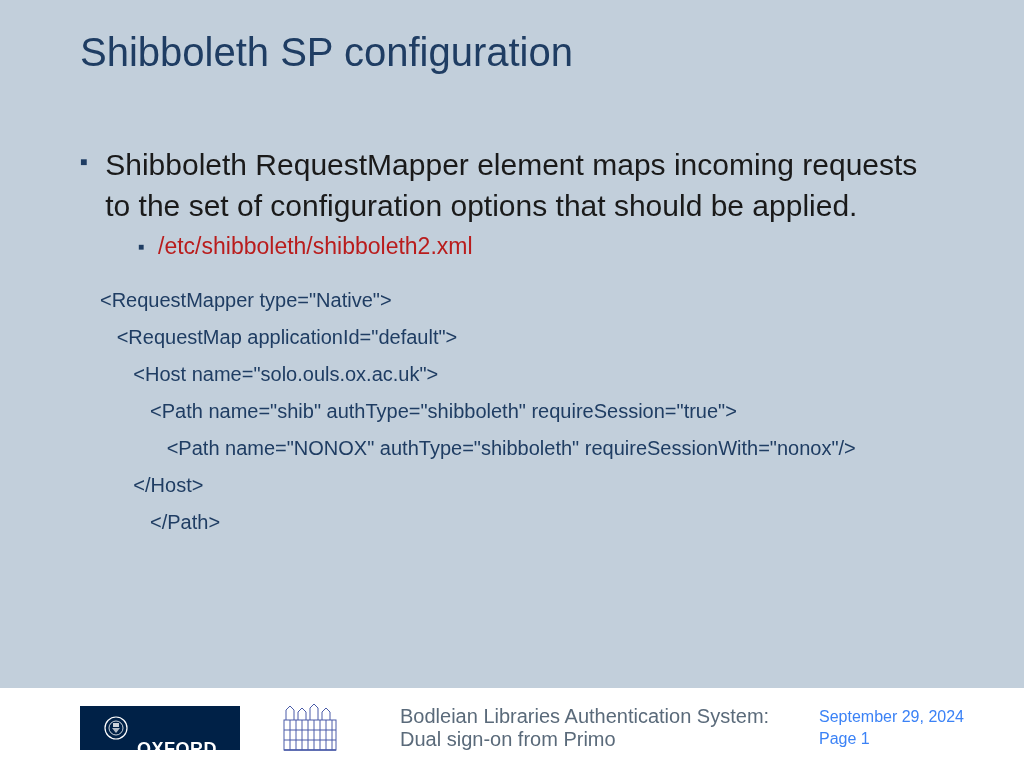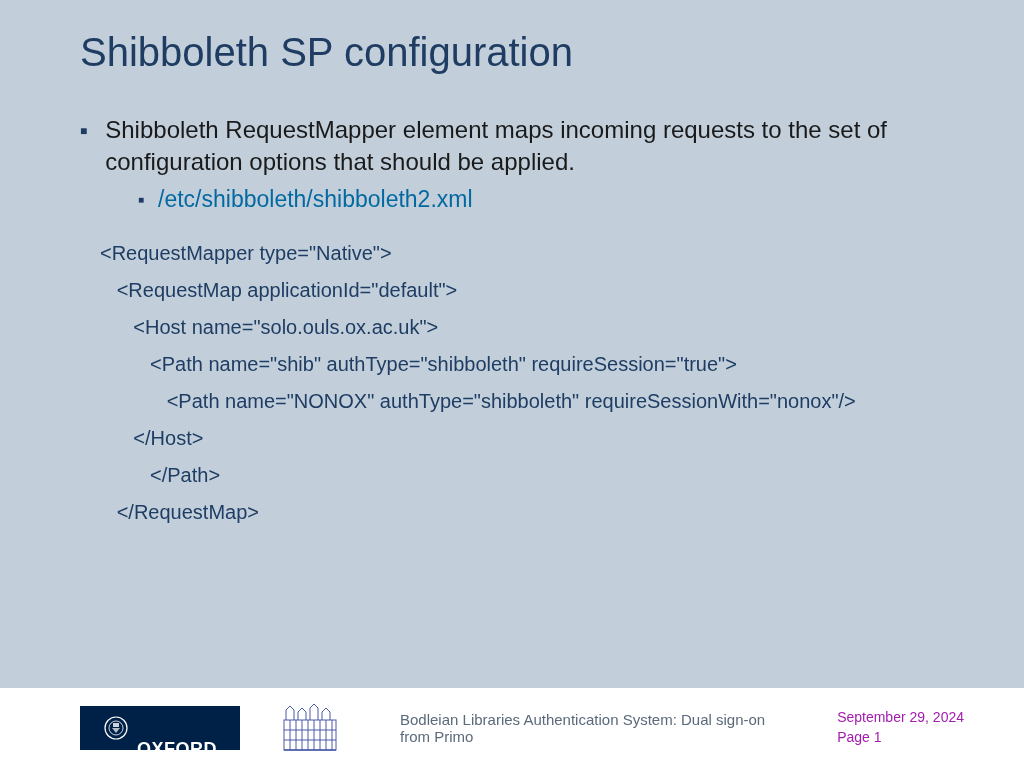--- a/index.html
+++ b/index.html
@@ -13,56 +13,56 @@
   }
   .content-area {
     flex: 1;
     background: #c2cfdb;
     padding: 30px 80px 30px 80px;
   }
   .title {
     color: #1f3d63;
     font-size: 40px;
     font-weight: normal;
-    margin-bottom: 39px;
+    margin-bottom: 70px;
     font-family: Arial, Helvetica, sans-serif;
   }
   .bullet-row {
     display: flex;
     align-items: flex-start;
     margin-bottom: 4px;
   }
   .bullet-marker {
     color: #1f3d63;
     font-size: 12px;
     margin-right: 18px;
     margin-top: 10px;
     flex-shrink: 0;
   }
   .bullet-text {
     color: #1a1a1a;
-    font-size: 24px;
+    font-size: 30px;
     line-height: 1.35;
   }
   .sub-bullet-row {
     display: flex;
     align-items: flex-start;
     margin-left: 58px;
     margin-top: 6px;
     margin-bottom: 20px;
   }
   .sub-bullet-marker {
     color: #1f3d63;
     font-size: 10px;
     margin-right: 14px;
     margin-top: 9px;
     flex-shrink: 0;
   }
   .sub-bullet-text {
-    color: #0369a1;
+    color: #b91c1c;
     font-size: 23px;
     line-height: 1.3;
   }
   .code-block {
     margin-top: 18px;
     margin-left: 20px;
   }
   .code-line {
     color: #1f3d63;
     font-size: 20px;
@@ -112,27 +112,27 @@
   }
   .bodleian-logo {
     width: 60px;
     height: 52px;
     flex-shrink: 0;
   }
   .bodleian-logo svg { width: 100%; height: 100%; }
   .footer-title {
     flex: 1;
     color: #5a6a7a;
-    font-size: 15px;
+    font-size: 20px;
     text-align: left;
     padding-left: 20px;
   }
   .footer-meta {
-    color: #a21caf;
-    font-size: 14px;
+    color: #3b82f6;
+    font-size: 16px;
     text-align: left;
     line-height: 1.4;
     flex-shrink: 0;
     padding-right: 20px;
   }
 </style>
 </head>
 <body>
 
 <div class="slide">
@@ -150,21 +150,20 @@
     </div>
 
     <div class="code-block">
       <div class="code-line">&lt;RequestMapper type="Native"&gt;</div>
       <div class="code-line">   &lt;RequestMap applicationId="default"&gt;</div>
       <div class="code-line">      &lt;Host name="solo.ouls.ox.ac.uk"&gt;</div>
       <div class="code-line">         &lt;Path name="shib" authType="shibboleth" requireSession="true"&gt;</div>
       <div class="code-line">            &lt;Path name="NONOX" authType="shibboleth" requireSessionWith="nonox"/&gt;</div>
       <div class="code-line">      &lt;/Host&gt;</div>
       <div class="code-line">         &lt;/Path&gt;</div>
-      <div class="code-line">   &lt;/RequestMap&gt;</div>
     </div>
   </div>
 
   <div class="footer">
     <div class="oxford-logo">
       <div class="oxford-crest">
         <svg viewBox="0 0 26 26">
           <circle cx="13" cy="13" r="11" fill="none" stroke="#fff" stroke-width="1.2"></circle>
           <circle cx="13" cy="13" r="7" fill="none" stroke="#fff" stroke-width="0.8"></circle>
           <rect x="10" y="8" width="6" height="4" fill="#fff" opacity="0.8"></rect>

